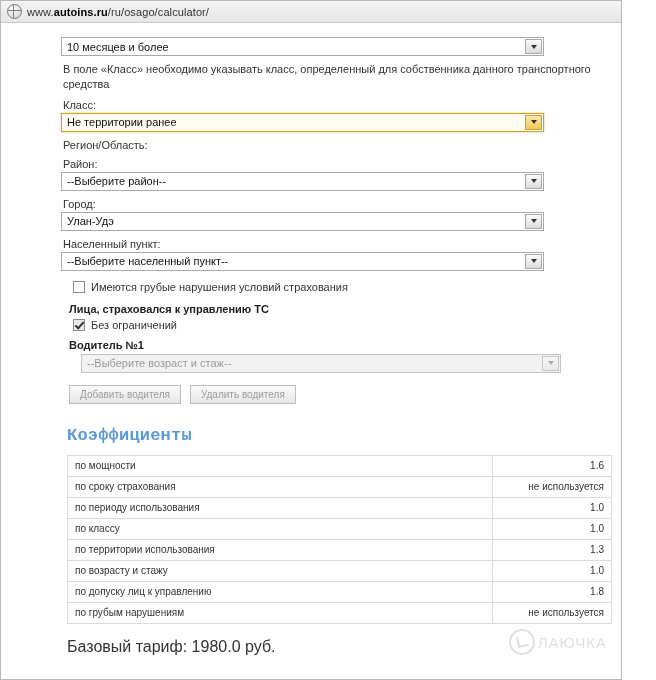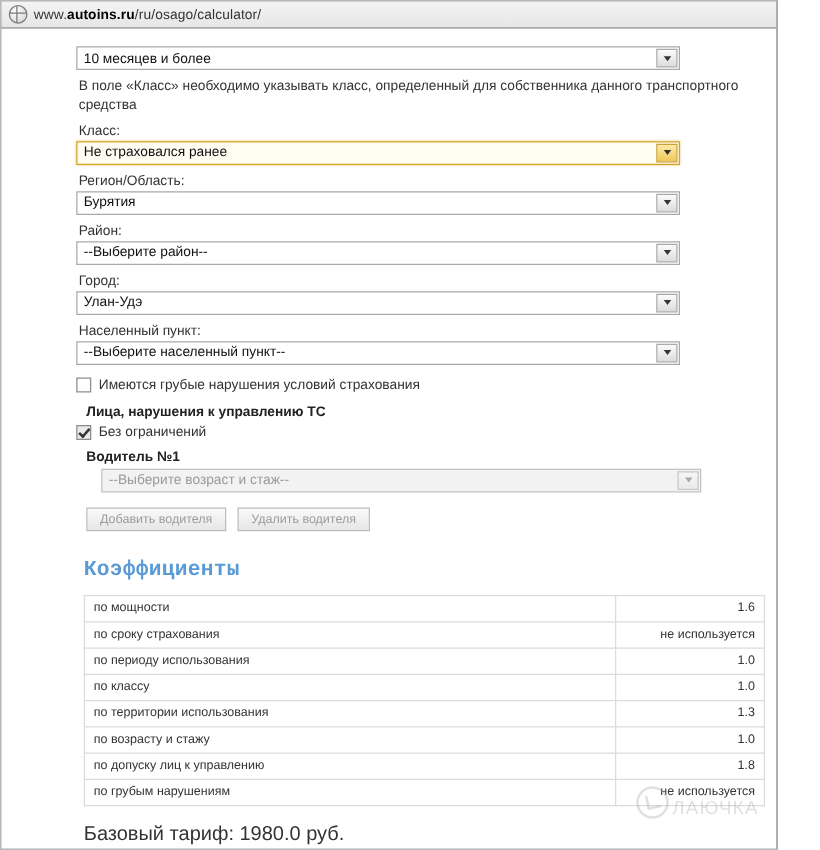--- a/index.html
+++ b/index.html
@@ -142,21 +142,21 @@
     border-left: 3px solid transparent;
     border-right: 3px solid transparent;
     border-top: 4px solid #333;
   }
   .select.disabled .arrow i { border-top-color: #a8a8a8; }
 
   
   .chk-row {
     display: flex;
     align-items: center;
-    margin: 10px 0 2px 0;
+    margin: 10px 0 2px 12px;
     font-size: 11px;
     color: #333;
   }
   .chk {
     width: 12px; height: 12px;
     border: 1px solid #8d8d8d;
     background: #fff;
     box-sizing: border-box;
     margin-right: 6px;
     position: relative;
@@ -231,21 +231,21 @@
     color: #333;
     margin: 14px 0 0 6px;
   }
 
   
   .watermark {
     position: absolute;
     right: 14px;
     bottom: 24px;
     display: flex;
-    align-items: flex-end;
+    align-items: center;
     opacity: 0.30;
     pointer-events: none;
   }
   .watermark .wm-circle {
     width: 22px; height: 22px;
     border-radius: 50%;
     border: 2px solid #9a9a9a;
     margin-right: 3px;
     position: relative;
   }
@@ -298,33 +298,27 @@
         <span>10 месяцев и более</span>
         <span class="arrow">
             <i></i>
           </span>
       </div>
 
       <div class="note">В поле «Класс» необходимо указывать класс, определенный для собственника данного транспортного средства</div>
 
       <div class="field-label">Класс:</div>
       <div class="select highlight">
-        <span>Не страховался ранее</span>
+        <span>Не территории ранее</span>
         <span class="arrow">
             <i></i>
           </span>
       </div>
 
       <div class="field-label">Регион/Область:</div>
-      <div class="select">
-        <span>Бурятия</span>
-        <span class="arrow">
-            <i></i>
-          </span>
-      </div>
 
       <div class="field-label">Район:</div>
       <div class="select">
         <span>--Выберите район--</span>
         <span class="arrow">
             <i></i>
           </span>
       </div>
 
       <div class="field-label">Город:</div>
@@ -341,21 +335,21 @@
         <span class="arrow">
             <i></i>
           </span>
       </div>
 
       <div class="chk-row">
         <span class="chk"></span>
         <span>Имеются грубые нарушения условий страхования</span>
       </div>
 
-      <div class="bold-head">Лица, нарушения к управлению ТС</div>
+      <div class="bold-head">Лица, страховался к управлению ТС</div>
 
       <div class="chk-row" style="margin-top:4px">
         <span class="chk checked"></span>
         <span>Без ограничений</span>
       </div>
 
       <div class="sub-head">Водитель №1</div>
       <div class="select disabled" style="margin-left:20px;width:480px">
         <span>--Выберите возраст и стаж--</span>
         <span class="arrow">

